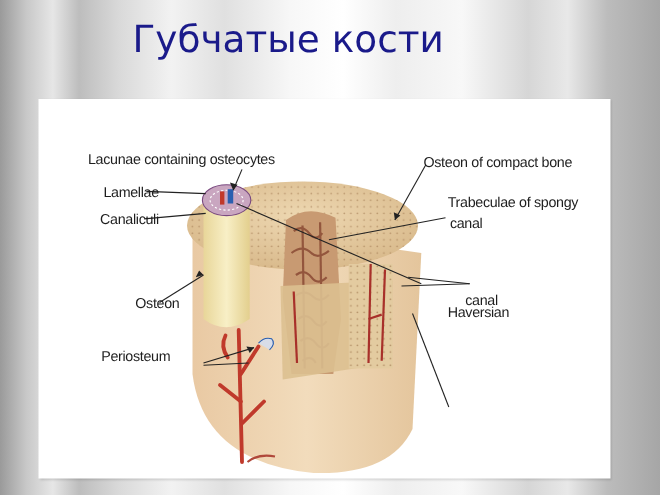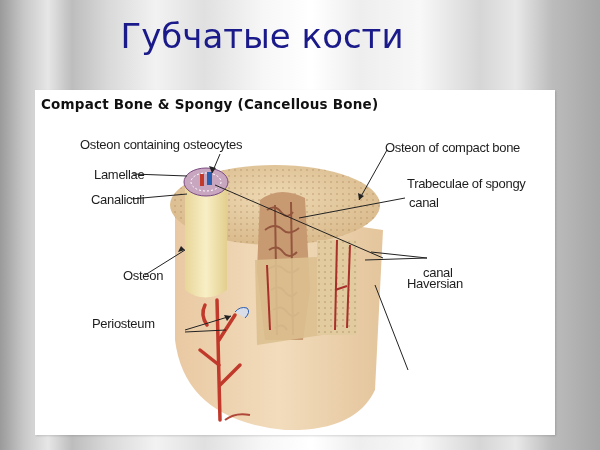--- a/index.html
+++ b/index.html
@@ -31,21 +31,20 @@
     color:#1e1e1e; white-space:nowrap; letter-spacing:-0.3px; line-height:15px;
   }
   svg.diagram { position:absolute; left:0; top:0; }
 </style>
 </head>
 <body>
 
 <div class="slide-title">Губчатые кости</div>
 
 <div class="panel">
-  <div class="panel-title">Compact Bone &amp; Spongy (Cancellous Bone)</div>
 
   <svg class="diagram" width="520" height="345" viewBox="0 0 520 345">
     <defs>
       <radialGradient id="topGrad" cx="50%" cy="40%" r="60%">
         <stop offset="0%" stop-color="#eed8b2"></stop>
         <stop offset="100%" stop-color="#d9ba8c"></stop>
       </radialGradient>
       <linearGradient id="sideGrad" x1="0" x2="1" y1="0" y2="0">
         <stop offset="0%" stop-color="#e9c9a3"></stop>
         <stop offset="50%" stop-color="#f2dcbc"></stop>
@@ -130,21 +129,21 @@
       <line x1="373" y1="280" x2="340" y2="195"></line>
     </g>
     <g fill="#222">
       <polygon points="177,83 174,76 181,78"></polygon>
       <polygon points="150,160 143,162 146,156"></polygon>
       <polygon points="196,226 189,225 192,231"></polygon>
       <polygon points="324,110 323,103 329,106"></polygon>
     </g>
   </svg>
 
-  <div class="lbl" style="left:45px;top:47px;">Osteon containing osteocytes</div>
+  <div class="lbl" style="left:45px;top:47px;">Lacunae containing osteocytes</div>
   <div class="lbl" style="left:59px;top:77px;">Lamellae</div>
   <div class="lbl" style="left:56px;top:102px;">Canaliculi</div>
   <div class="lbl" style="left:60px;top:178px;margin-left:28px;">Osteon</div>
   <div class="lbl" style="left:57px;top:226px;">Periosteum</div>
   <div class="lbl" style="left:350px;top:50px;">Osteon of compact bone</div>
   <div class="lbl" style="left:372px;top:86px;">Trabeculae of spongy</div>
   <div class="lbl" style="left:374px;top:105px;">canal</div>
   <div class="lbl" style="left:372px;top:158px;margin-top:28px;">Haversian</div>
   <div class="lbl" style="left:388px;top:175px;">canal</div>
 </div>

